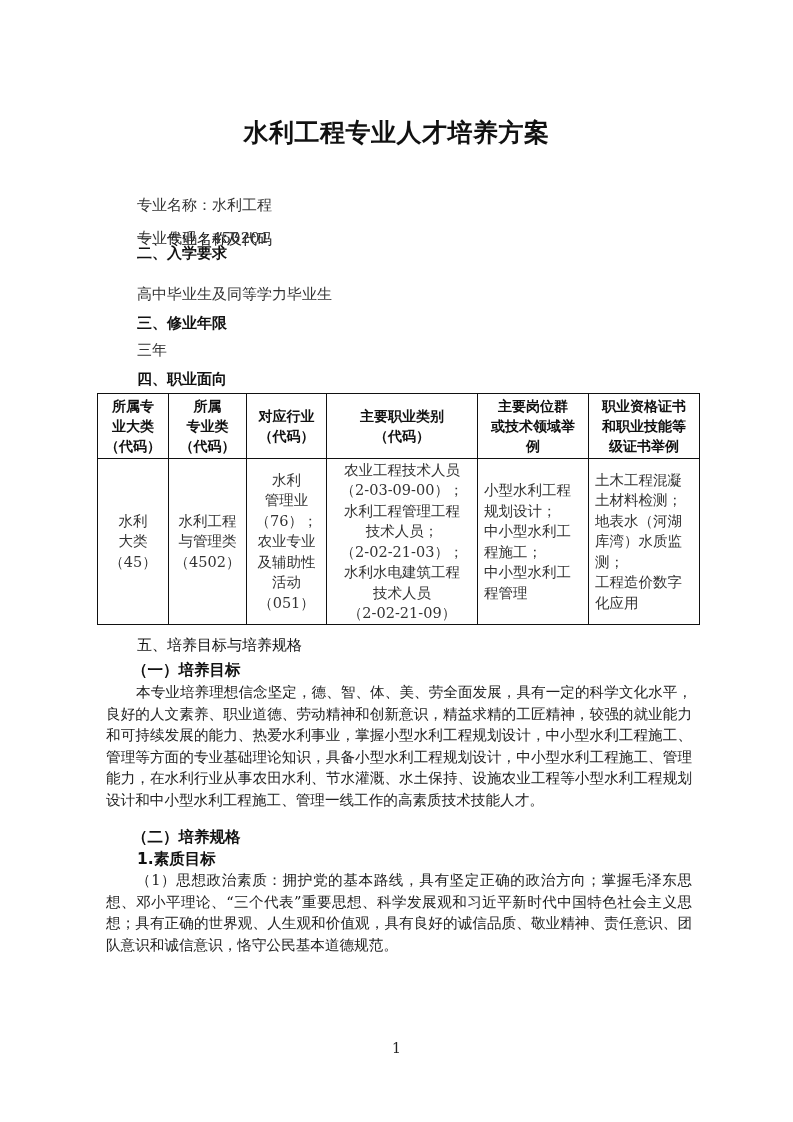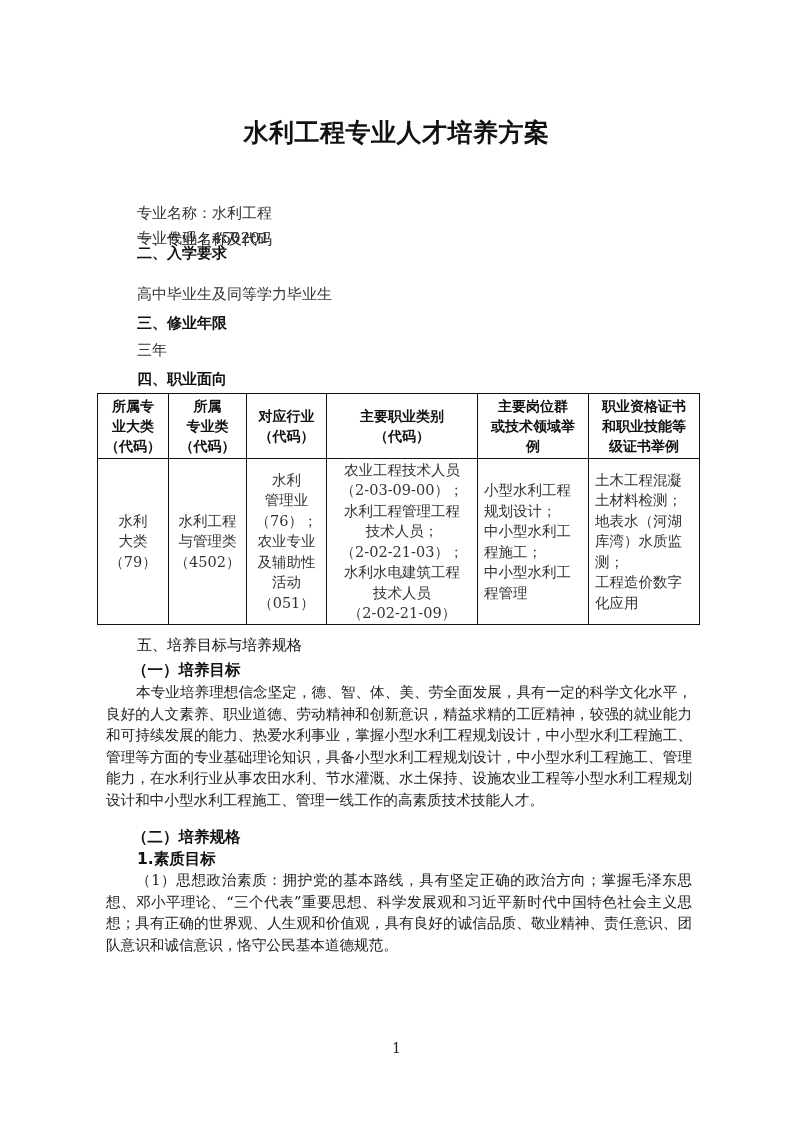--- a/index.html
+++ b/index.html
@@ -32,21 +32,21 @@
   span.line { display:block; }
 </style>
 </head>
 <body>
 
 <div class="page">
 
   <div class="title">水利工程专业人才培养方案</div>
 
   <div class="h1n" style="top:184px;font-weight:normal;margin-top:46px;">一、专业名称及代码</div>
-  <div class="txt" style="top:204px;">专业名称：水利工程</div>
+  <div class="txt" style="top:196px;">专业名称：水利工程</div>
   <div class="txt" style="top:229px;">专业代码：450201</div>
 
   <div class="h1" style="top:244px;">二、入学要求</div>
   <div class="txt" style="top:285px;">高中毕业生及同等学力毕业生</div>
 
   <div class="h1" style="top:314px;">三、修业年限</div>
   <div class="txt" style="top:341px;">三年</div>
 
   <div class="h1" style="top:370px;">四、职业面向</div>
 
@@ -87,21 +87,21 @@
       <th>
         <span class="line">职业资格证书</span>
         <span class="line">和职业技能等</span>
         <span class="line">级证书举例</span>
       </th>
     </tr>
     <tr>
       <td>
         <span class="line">水利</span>
         <span class="line">大类</span>
-        <span class="line">（79）</span>
+        <span class="line">（45）</span>
       </td>
       <td>
         <span class="line">水利工程</span>
         <span class="line">与管理类</span>
         <span class="line">（4502）</span>
       </td>
       <td>
         <span class="line">水利</span>
         <span class="line">管理业</span>
         <span class="line">（76）；</span>

